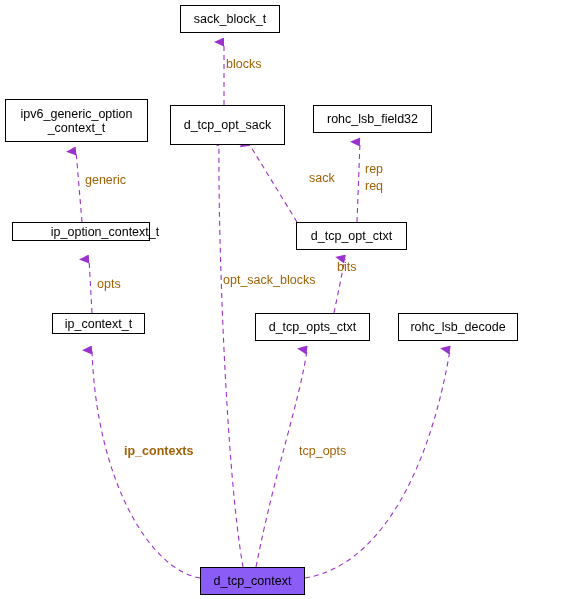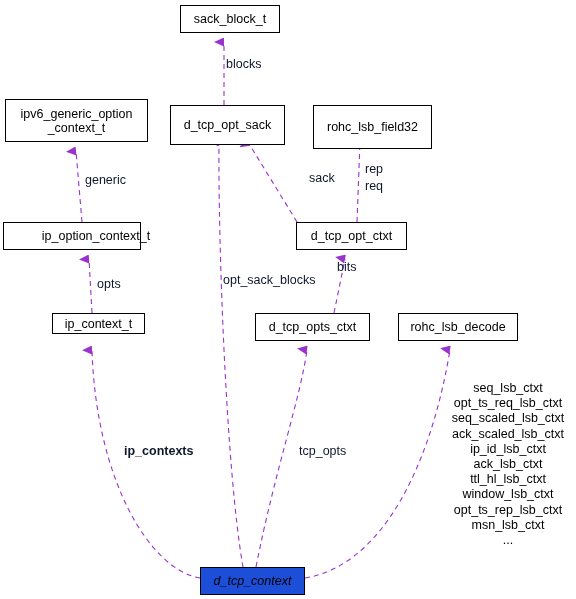--- a/index.html
+++ b/index.html
@@ -31,28 +31,27 @@
     font-size: 12.5px;
     line-height: 14px;
     text-align: center;
     display: flex;
     align-items: center;
     justify-content: center;
     white-space: pre-line;
     cursor: pointer;
   }
   .node.highlight {
-    background: #1d4ed8;
-    font-style: italic;
+    background: #8b5cf6;
   }
   .edge-label {
     position: absolute;
     font-size: 12.5px;
     line-height: 14px;
-    color: #0f172a;
+    color: #a16207;
     white-space: nowrap;
     text-align: left;
   }
   .field-list {
     position: absolute;
     font-size: 12.5px;
     line-height: 15.2px;
     color: #000000;
     text-align: center;
     white-space: pre-line;
@@ -81,46 +80,35 @@
         <path d="M 256 567 C 275 470 300 400 307 350" fill="none" stroke="#9A32CD" stroke-width="1.1" stroke-dasharray="5,4" marker-end="url(#arrowhead)"></path>
         <path d="M 305 578 C 380 566 430 470 450 350" fill="none" stroke="#9A32CD" stroke-width="1.1" stroke-dasharray="5,4" marker-end="url(#arrowhead)"></path>
       </g>
   </svg>
 
   <div id="node-layer">
       <div class="node" style="left: 180px; top: 5px; width: 100px; height: 28px; text-align: center;">sack_block_t</div>
       <div class="node" style="left: 5px; top: 99px; width: 143px; height: 43px;">ipv6_generic_option
 _context_t</div>
       <div class="node" style="left: 170px; top: 105px; width: 115px; height: 40px;">d_tcp_opt_sack</div>
-      <div class="node" style="left: 313px; top: 105px; width: 119px; height: 44px;">rohc_lsb_field32</div>
-      <div class="node" style="left: 3px; top: 222px; width: 138px; height: 28px; padding-left: 48px;">ip_option_context_t</div>
+      <div class="node" style="left: 313px; top: 105px; width: 119px; height: 28px;">rohc_lsb_field32</div>
+      <div class="node" style="left: 12px; top: 222px; width: 138px; height: 19px; padding-left: 48px;">ip_option_context_t</div>
       <div class="node" style="left: 296px; top: 222px; width: 111px; height: 28px;">d_tcp_opt_ctxt</div>
       <div class="node" style="left: 52px; top: 313px; width: 93px; height: 21px;">ip_context_t</div>
       <div class="node" style="left: 255px; top: 313px; width: 115px; height: 28px;">d_tcp_opts_ctxt</div>
       <div class="node" style="left: 398px; top: 313px; width: 120px; height: 28px;">rohc_lsb_decode</div>
       <div class="node highlight" style="left: 200px; top: 567px; width: 105px; height: 28px;">d_tcp_context</div>
     </div>
   <div id="label-layer">
       <div class="edge-label" style="left: 226px; top: 57px;">blocks</div>
       <div class="edge-label" style="left: 85px; top: 173px;">generic</div>
       <div class="edge-label" style="left: 309px; top: 171px; text-align: center;">sack</div>
       <div class="edge-label" style="left: 365px; top: 162px;">rep</div>
       <div class="edge-label" style="left: 365px; top: 179px;">req</div>
       <div class="edge-label" style="left: 97px; top: 277px;">opts</div>
       <div class="edge-label" style="left: 223px; top: 273px;">opt_sack_blocks</div>
       <div class="edge-label" style="left: 337px; top: 260px;">bits</div>
       <div class="edge-label" style="left: 124px; top: 444px; font-weight: bold;">ip_contexts</div>
       <div class="edge-label" style="left: 299px; top: 444px;">tcp_opts</div>
     </div>
 
-  <div class="field-list" id="field-list" style="left: 440px; top: 381px; width: 136px;">seq_lsb_ctxt
-opt_ts_req_lsb_ctxt
-seq_scaled_lsb_ctxt
-ack_scaled_lsb_ctxt
-ip_id_lsb_ctxt
-ack_lsb_ctxt
-ttl_hl_lsb_ctxt
-window_lsb_ctxt
-opt_ts_rep_lsb_ctxt
-msn_lsb_ctxt
-...</div>
 
 </div>
 
 </body></html>

